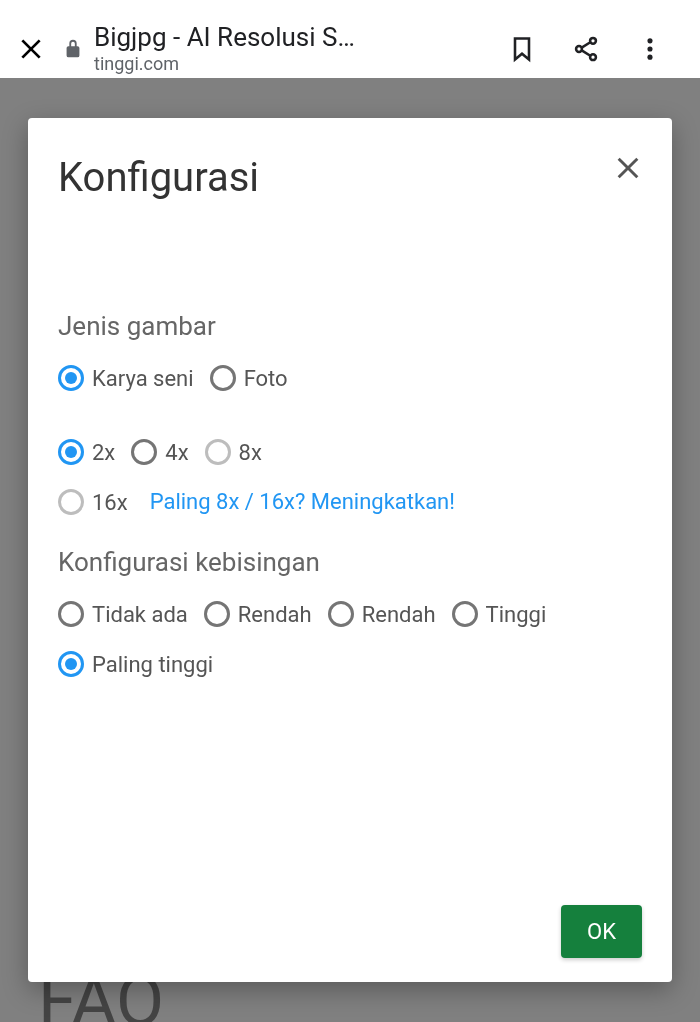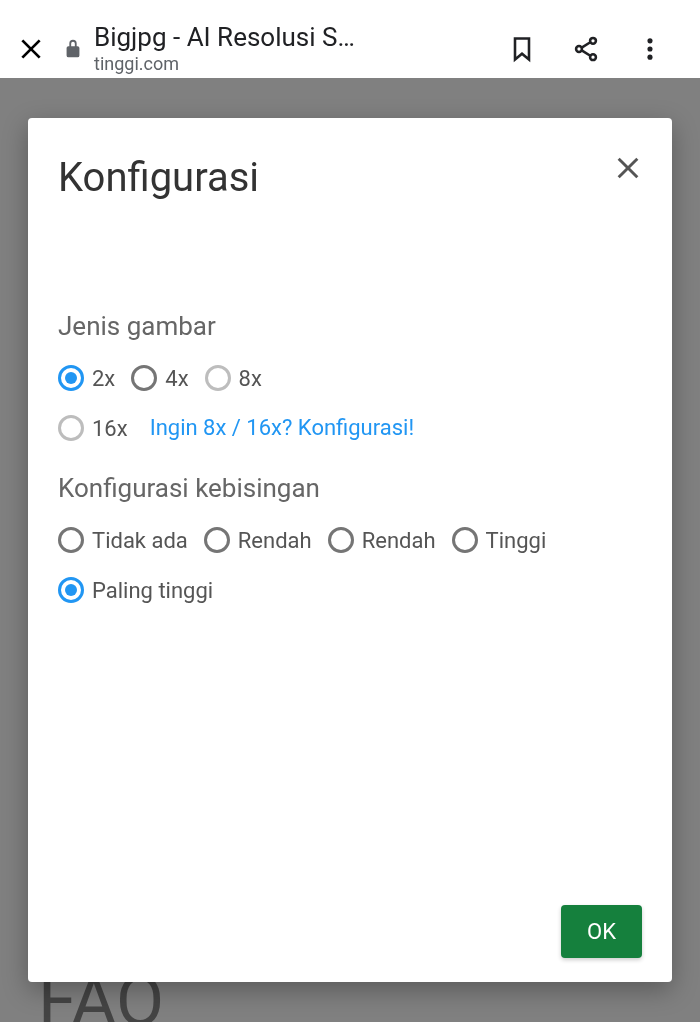--- a/index.html
+++ b/index.html
@@ -247,20 +247,32 @@
     <div class="dialog-title">Konfigurasi</div>
     <svg class="dialog-close" viewBox="0 0 24 24">
       <line x1="4" y1="4" x2="20" y2="20"></line>
       <line x1="20" y1="4" x2="4" y2="20"></line>
     </svg>
   </div>
 
   <div class="dialog-body">
 
     <div class="section-label">Jenis gambar</div>
+    <div class="radio-row">
+      <div class="radio-item">
+        <div class="radio-outer selected">
+            <div class="radio-inner"></div>
+          </div>
+        <span class="radio-label">Karya seni</span>
+      </div>
+      <div class="radio-item">
+        <div class="radio-outer"></div>
+        <span class="radio-label">Foto</span>
+      </div>
+    </div>
 
     <div class="radio-row tight">
       <div class="radio-item">
         <div class="radio-outer selected">
             <div class="radio-inner"></div>
           </div>
         <span class="radio-label">2x</span>
       </div>
       <div class="radio-item">
         <div class="radio-outer"></div>
@@ -269,21 +281,21 @@
       <div class="radio-item">
         <div class="radio-outer disabled"></div>
         <span class="radio-label">8x</span>
       </div>
     </div>
     <div class="row16">
       <div class="radio-item" style="margin-bottom:0">
         <div class="radio-outer disabled"></div>
         <span class="radio-label">16x</span>
       </div>
-      <span class="upgrade-link">Ingin 8x / 16x? Konfigurasi!</span>
+      <span class="upgrade-link">Paling 8x / 16x? Meningkatkan!</span>
     </div>
 
     <div class="section-label">Konfigurasi kebisingan</div>
     <div class="radio-row tight">
       <div class="radio-item">
         <div class="radio-outer"></div>
         <span class="radio-label">Tidak ada</span>
       </div>
       <div class="radio-item">
         <div class="radio-outer"></div>

